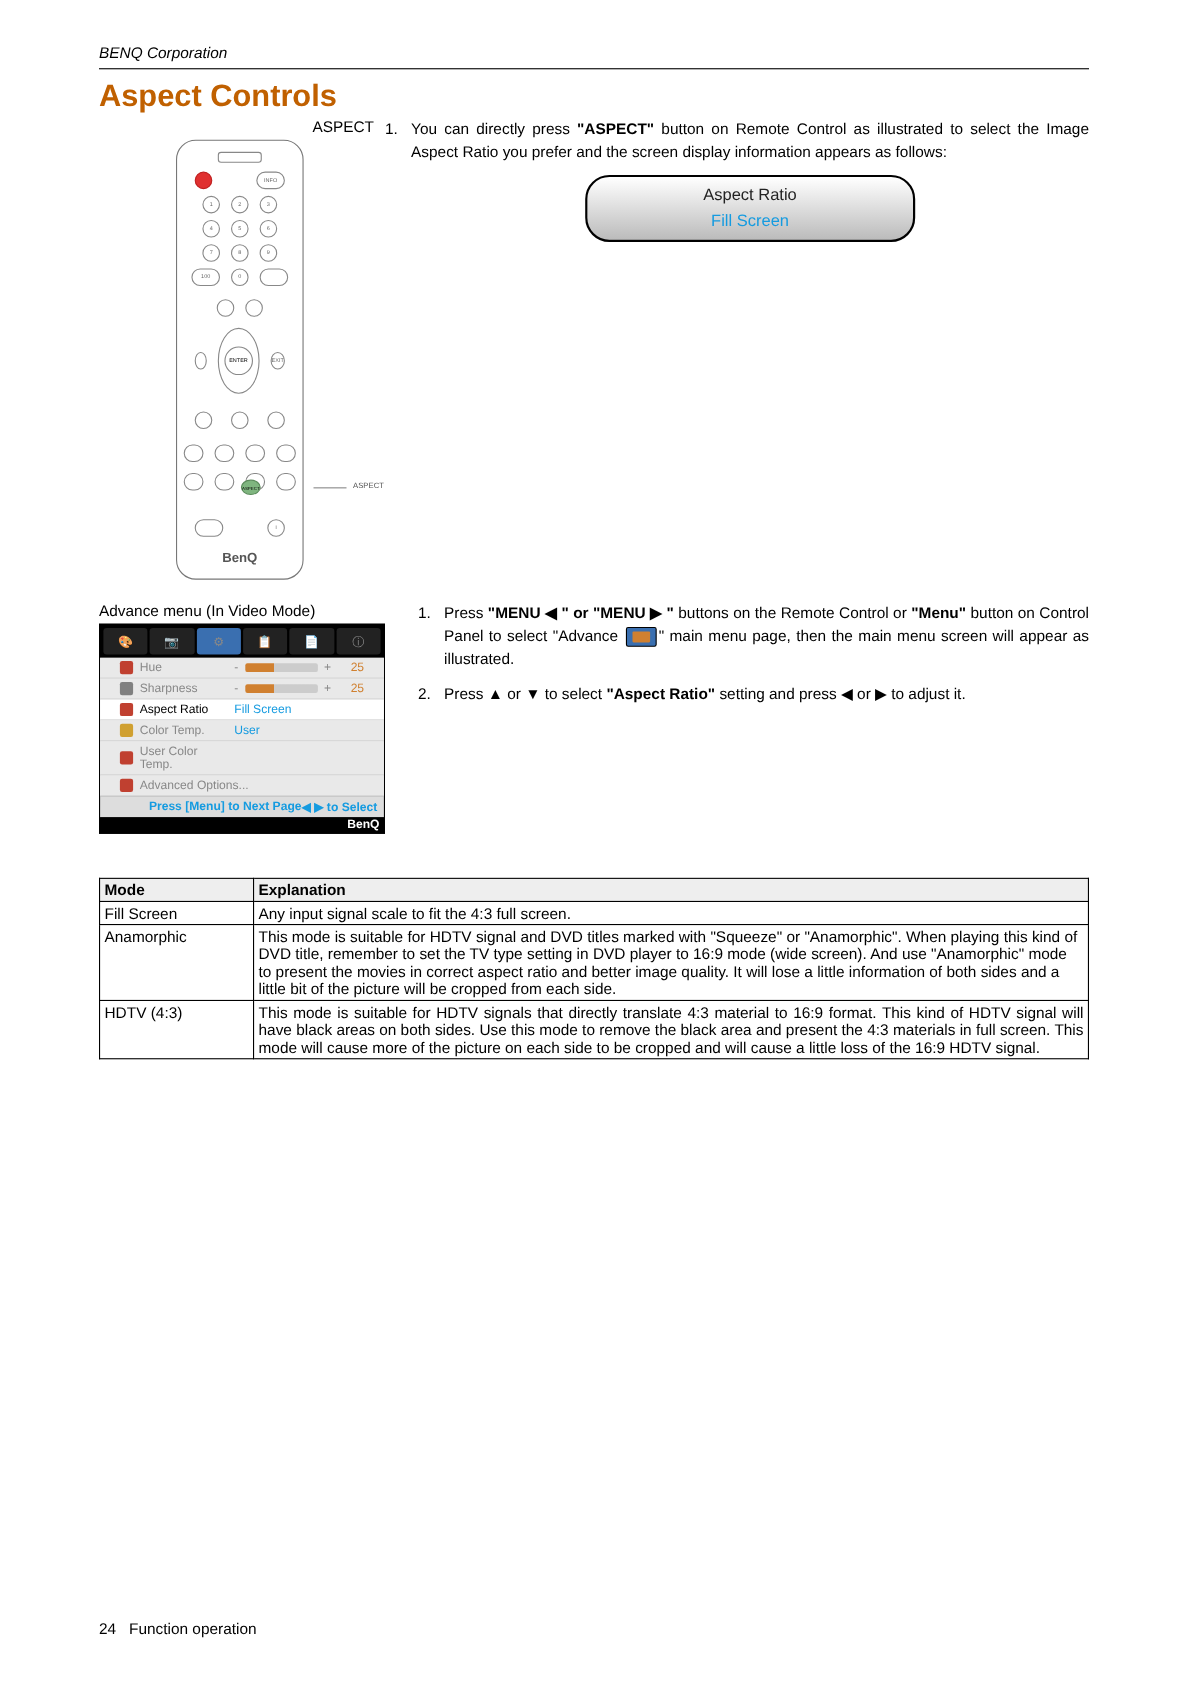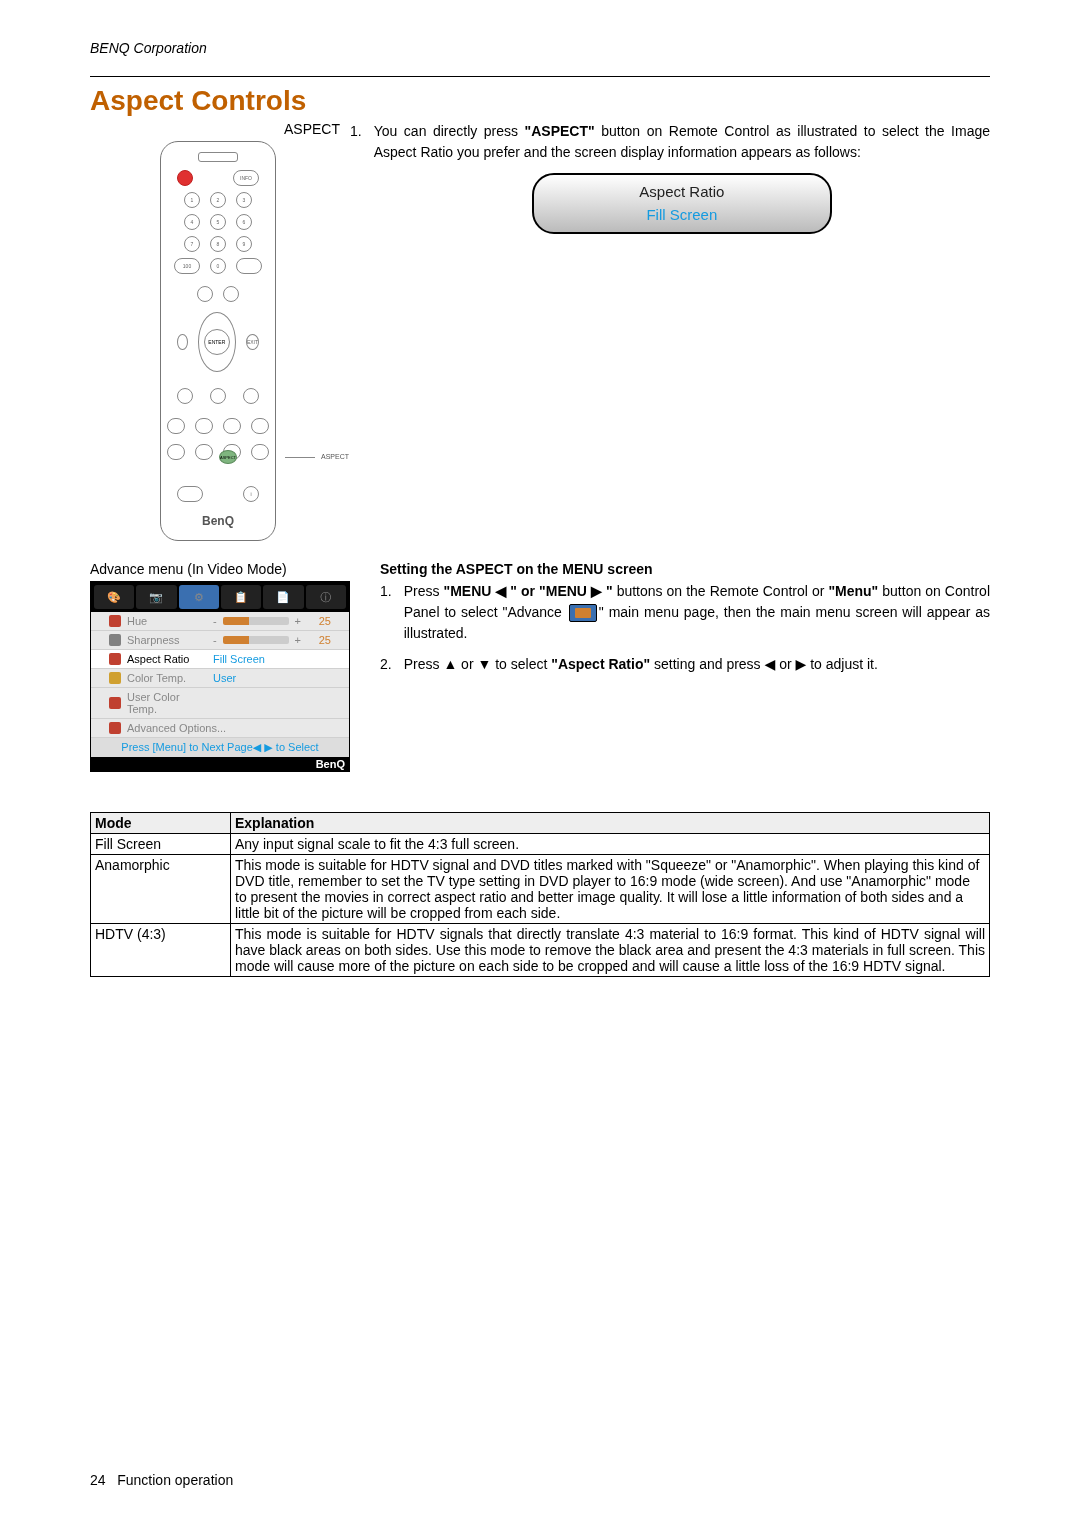--- a/index.html
+++ b/index.html
@@ -8,21 +8,21 @@
     background: #fff;
     color: #000;
     width: 1080px;
     height: 1528px;
     position: relative;
     padding: 40px 90px 30px 90px;
   }
   .header {
     font-style: italic;
     font-size: 14px;
-    margin-bottom: 20px;
+    margin-bottom: 6px;
   }
   .hr-top {
     border: none;
     border-top: 1px solid #000;
     margin-bottom: 8px;
   }
   h1.section-title {
     color: #c06000;
     font-size: 28px;
     font-weight: bold;
@@ -163,25 +163,26 @@
   .osd-row.hl { background: #fff; color: #000; }
   .osd-ico { width: 12px; height: 12px; border-radius: 2px; display: inline-block; flex-shrink: 0; }
   .osd-row .lbl { width: 80px; }
   .osd-row .slider {
     flex: 1; height: 8px; background: linear-gradient(to right,#d08030 40%,#ccc 40%);
     border-radius: 2px;
   }
   .osd-row .val { color: #d08030; width: 24px; text-align: right; }
   .osd-row .txtval { color: #159be0; }
   .osd-footer {
-    display: flex; justify-content: center;
+    display: flex; justify-content: flex-end;
     padding: 3px 6px;
     background: #ddd;
     color: #159be0;
     font-size: 11px;
+    font-weight: bold;
   }
   .osd-brand {
     text-align: right;
     background: #000;
     color: #fff;
     font-weight: bold;
     font-size: 11px;
     padding: 1px 4px;
   }
 
@@ -378,21 +379,20 @@
       </div>
       <div class="osd-footer">
         <span>Press [Menu] to Next Page</span>
         <span>◀ ▶ to Select</span>
       </div>
       <div class="osd-brand">BenQ</div>
     </div>
   </div>
 
   <div class="col-right">
-    <div class="setting-title">Setting the ASPECT on the MENU screen</div>
     <div class="step">
       <div class="num">1.</div>
       <div class="txt">
         <span>Press </span>
         <b>"MENU ◀ " or "MENU ▶ "</b>
         <span> buttons on the Remote Control or </span>
         <b>"Menu"</b>
         <span> button on Control Panel to select "Advance </span><span class="inline-icon"></span><span>" main menu page, then the main menu screen will appear as illustrated.</span>
       </div>
     </div>

